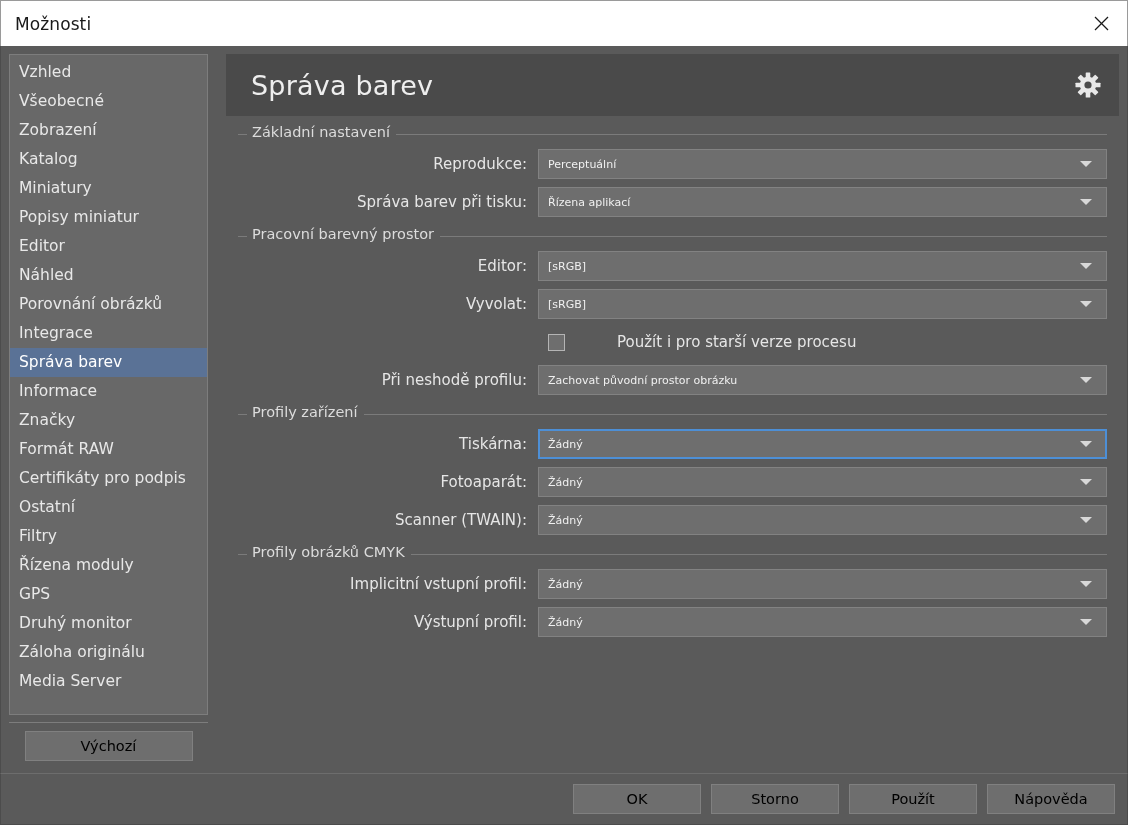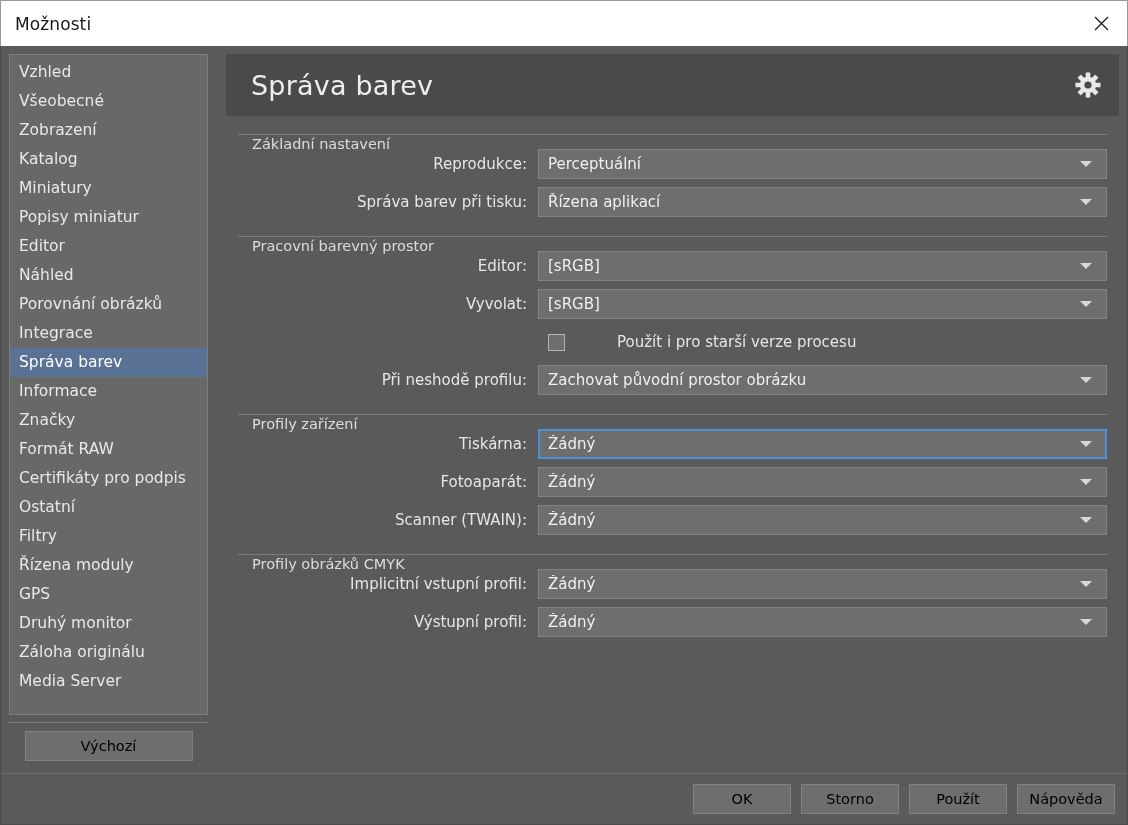--- a/index.html
+++ b/index.html
@@ -154,21 +154,20 @@
   .group:first-child { margin-top: 8px; }
   .group-label {
     position: absolute;
     top: -11px;
     left: 9px;
     background: #5a5a5a;
     padding: 0 6px 0 5px;
     font-size: 14.5px;
     color: #dcdcdc;
     white-space: nowrap;
-    margin-top: 12px;
   }
   .group-rows { padding: 14px 0 4px 0; }
 
   
   .row {
     display: flex;
     align-items: center;
     margin-bottom: 8px;
     height: 30px;
   }
@@ -184,21 +183,21 @@
   }
   .select {
     flex: 1;
     height: 30px;
     background: #6e6e6e;
     border: 1px solid #828282;
     display: flex;
     align-items: center;
     padding: 0 6px 0 9px;
     color: #f0f0f0;
-    font-size: 15px;
+    font-size: 11px;
     cursor: pointer;
     position: relative;
     min-width: 0;
     justify-content: flex-end;
   }
   .select.focused {
     border: 1px solid #4d8fd6;
     outline: 1px solid #4d8fd6;
     outline-offset: -2px;
   }
@@ -251,21 +250,21 @@
     min-height: 52px;
     border: 1px solid #4c4c4c;
     border-top: 1px solid #6d6d6d;
     background: #5a5a5a;
     display: flex;
     align-items: center;
     justify-content: flex-end;
     padding: 0 12px 0 0;
     gap: 10px;
   }
-  .footer .btn { width: 98px; }
+  .footer .btn { width: 128px; }
 </style>
 </head>
 <body>
 
 <div class="window">
 
   <div class="titlebar">
     <span class="titlebar-text">Možnosti</span>
     <div class="titlebar-close">
       <svg width="17" height="17" viewBox="0 0 17 17">

